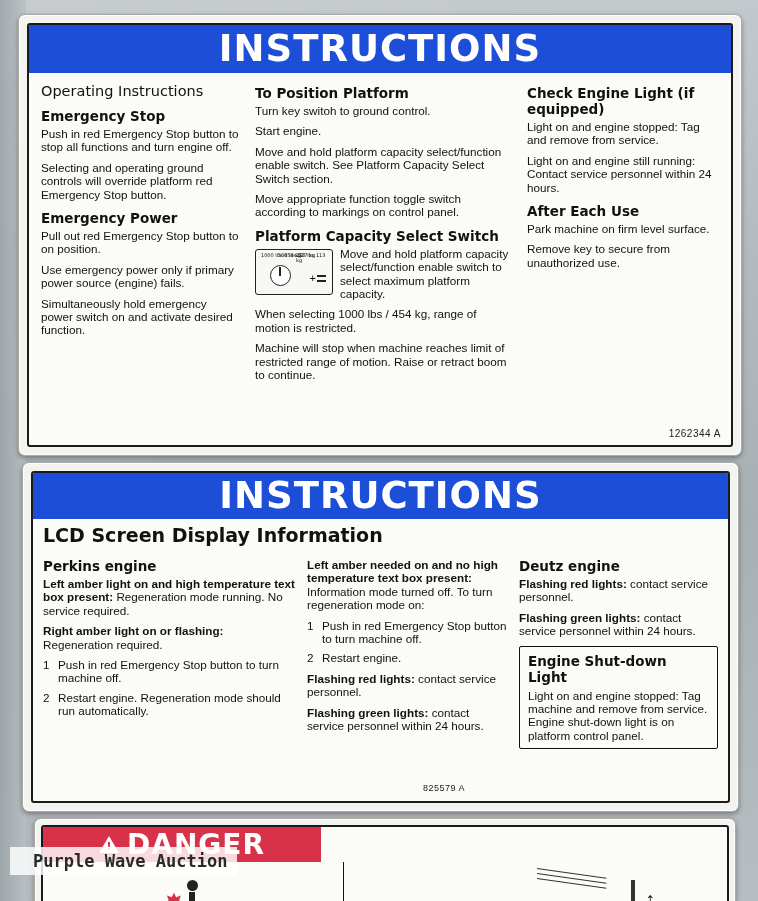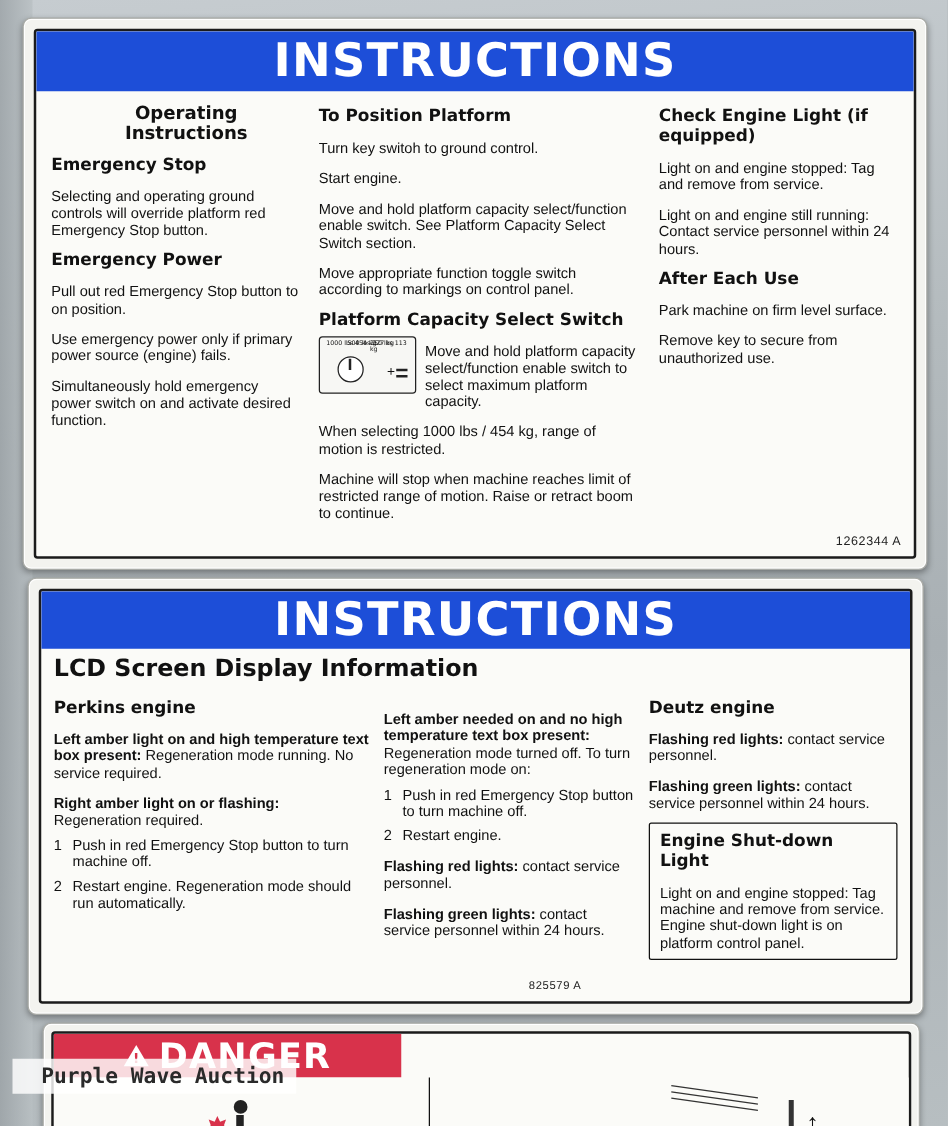--- a/index.html
+++ b/index.html
@@ -51,30 +51,29 @@
   
   #placard1{left:18px;top:14px;width:722px;height:440px;}
   #placard1 .banner{margin:0 0 0 0;}
   .cols{display:flex;gap:14px;padding:10px 12px 6px 12px;}
   .col{flex:1;}
   .col-1{flex:0 0 200px;}
   .col-2{flex:0 0 258px;}
   .col-3{flex:1;}
 
   h3.sec{
-    font-size:14.5px;margin:0 0 3px 16px;font-weight:bold;color:#111;
-    font-family:"DejaVu Sans", sans-serif;
-    text-align:center;
+    font-size:14.5px;margin:0 0 3px 0;font-weight:normal;color:#111;
+    font-family:"DejaVu Sans", sans-serif;
   }
   h4.sub{
     font-size:13.5px;margin:9px 0 3px 0;font-weight:bold;color:#111;
     font-family:"DejaVu Sans", sans-serif;
   }
   p.body{
-    font-size:11.7px;line-height:13.4px;margin:11px 0 7px 0;color:#111;
+    font-size:11.7px;line-height:13.4px;margin:0 0 7px 0;color:#111;
   }
   p.body b{font-weight:bold;}
   ol.steps{margin:0 0 7px 0;padding:0 0 0 0;list-style:none;}
   ol.steps li{
     font-size:11.7px;line-height:13.4px;margin:0 0 6px 0;color:#111;
     padding-left:15px;position:relative;
   }
   ol.steps li .num{position:absolute;left:0;top:0;}
 
   .partno{
@@ -184,20 +183,21 @@
 
 <div class="placard" id="placard1">
   <div class="placard-inner">
     <div class="banner banner-1">INSTRUCTIONS</div>
 
     <div class="cols">
 
       <div class="col col-1">
         <h3 class="sec">Operating Instructions</h3>
         <h4 class="sub">Emergency Stop</h4>
+        <p class="body">Push in red Emergency Stop button to stop all functions and turn engine off.</p>
         <p class="body">Selecting and operating ground controls will override platform red Emergency Stop button.</p>
         <h4 class="sub">Emergency Power</h4>
         <p class="body">Pull out red Emergency Stop button to on position.</p>
         <p class="body">Use emergency power only if primary power source (engine) fails.</p>
         <p class="body">Simultaneously hold emergency power switch on and activate desired function.</p>
       </div>
 
       <div class="col col-2">
         <h4 class="sub" style="margin-top:2px">To Position Platform</h4>
         <p class="body">Turn key switoh to ground control.</p>
@@ -247,21 +247,21 @@
         <h4 class="sub" style="margin-top:0">Perkins engine</h4>
         <p class="body"><b>Left amber light on and high temperature text box present:</b><span> Regeneration mode running. No service required.</span></p>
         <p class="body"><b>Right amber light on or flashing:</b><span> Regeneration required.</span></p>
         <ol class="steps">
           <li><span class="num">1</span><span>Push in red Emergency Stop button to turn machine off.</span></li>
           <li><span class="num">2</span><span>Restart engine. Regeneration mode should run automatically.</span></li>
         </ol>
       </div>
 
       <div class="c2b">
-        <p class="body"><b>Left amber needed on and no high temperature text box present:</b><span> Regeneration mode turned off. To turn regeneration mode on:</span></p>
+        <p class="body"><b>Left amber needed on and no high temperature text box present:</b><span> Information mode turned off. To turn regeneration mode on:</span></p>
         <ol class="steps">
           <li><span class="num">1</span><span>Push in red Emergency Stop button to turn machine off.</span></li>
           <li><span class="num">2</span><span>Restart engine.</span></li>
         </ol>
         <p class="body"><b>Flashing red lights:</b><span> contact service personnel.</span></p>
         <p class="body"><b>Flashing green lights:</b><span> contact service personnel within 24 hours.</span></p>
       </div>
 
       <div class="c2c">
         <h4 class="sub" style="margin-top:0">Deutz engine</h4>

